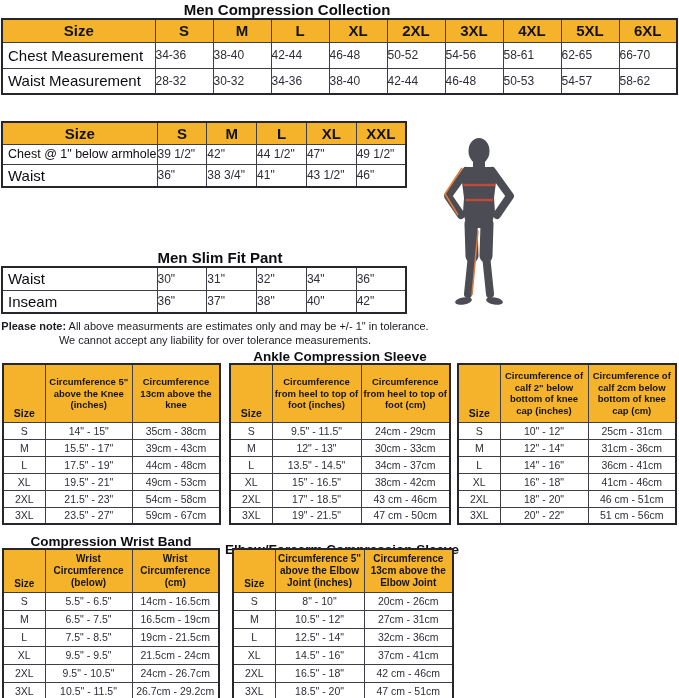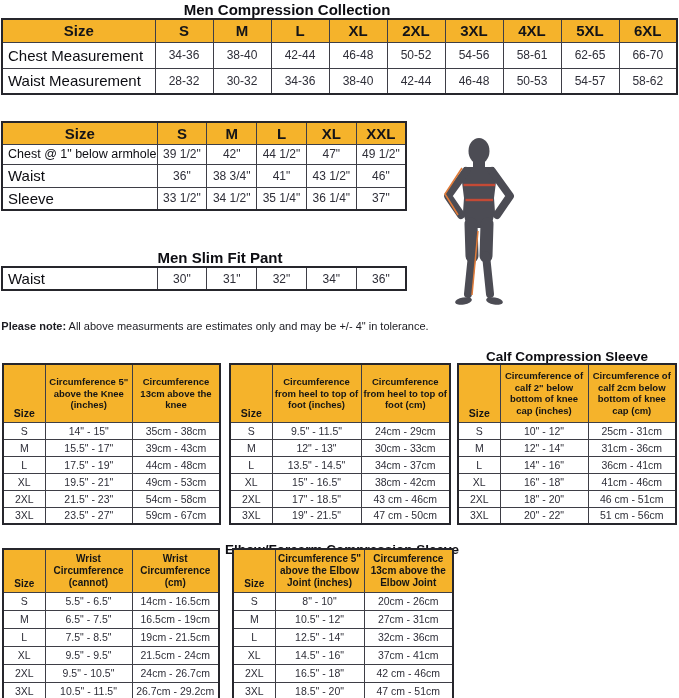--- a/index.html
+++ b/index.html
@@ -9,21 +9,21 @@
     font-family:"Liberation Sans", sans-serif; color:#111; overflow:hidden;
   }
   .title { position:absolute; text-align:center; font-weight:bold; color:#0d0d12; }
   .t-lg { font-size:15px; }
   .t-md { font-size:13.5px; white-space:nowrap; }
 
   table { border-collapse:collapse; table-layout:fixed; background:#fff; }
   th, td { border:1px solid #3E3E46; overflow:hidden; }
   .tbl { position:absolute; border:2px solid #26262C; }
   .tbl th { background:#F5B32B; font-weight:bold; color:#141418; text-align:center; }
-  .tbl td { text-align:center; font-size:12px; color:#2E2E38; }
+  .tbl td { text-align:left; font-size:12px; color:#2E2E38; }
   .tbl td.lbl { text-align:left; padding-left:5px; font-size:15px; color:#0d0d12; }
 
   #t1 { left:1px; top:18px; width:677px; }
   #t1 th { height:23px; font-size:15px; }
   #t1 td { height:26px; }
 
   #t2 { left:1px; top:121px; width:406px; }
   #t2 th { height:22px; font-size:15px; }
   #t2 tr.r-sm td { height:20px; }
   #t2 tr.r-sm td.lbl { font-size:12.5px; }
@@ -136,28 +136,20 @@
       <td>49 1/2"</td>
     </tr>
     <tr class="r-lg">
       <td class="lbl">Waist</td>
       <td>36"</td>
       <td>38 3/4"</td>
       <td>41"</td>
       <td>43 1/2"</td>
       <td>46"</td>
     </tr>
-    <tr class="r-lg">
-      <td class="lbl">Sleeve</td>
-      <td>33 1/2"</td>
-      <td>34 1/2"</td>
-      <td>35 1/4"</td>
-      <td>36 1/4"</td>
-      <td>37"</td>
-    </tr>
   </tbody>
     </table>
 
   <div class="title t-lg" style="left:16px;width:408px;top:249px">Men Slim Fit  Pant</div>
   <table class="tbl" id="t3">
     <colgroup>
         <col style="width:155px">
         <col>
         <col>
         <col>
@@ -166,24 +158,32 @@
       </colgroup>
     <tbody>
         <tr>
       <td class="lbl">Waist</td>
       <td>30"</td>
       <td>31"</td>
       <td>32"</td>
       <td>34"</td>
       <td>36"</td>
     </tr>
+    <tr>
+      <td class="lbl">Inseam</td>
+      <td>36"</td>
+      <td>37"</td>
+      <td>38"</td>
+      <td>40"</td>
+      <td>42"</td>
+    </tr>
   </tbody>
     </table>
 
-  <div class="note"><span class="nb">Please note:</span><span> All above measurments are estimates only and may be +/- 4" in tolerance.</span><br></div>
+  <div class="note"><span class="nb">Please note:</span><span> All above measurments are estimates only and may be +/- 1" in tolerance.</span><br><span>We cannot accept any liability for over tolerance measurements.</span></div>
 
   <div class="figure">
     <svg viewBox="0 0 82 176" width="82" height="176">
       <g fill="#4C4C54" stroke="none">
         <ellipse cx="41" cy="15" rx="10.5" ry="13"></ellipse>
         <rect x="35" y="24" width="12" height="9"></rect>
         <path d="M26,31 L56,31 L58,46 L56,62 L57,76 L54,87 L45,92 L37,92 L28,87 L25,76 L26,62 L24,46 Z"></path>
       </g>
       <g stroke="#4C4C54" fill="none" stroke-linecap="round" stroke-linejoin="round">
         <path d="M28,35 L10,60 L23,79" stroke-width="8"></path>
@@ -199,21 +199,22 @@
       </g>
       <g fill="none">
         <path d="M25.5,49 L57,49" stroke="#C34A36" stroke-width="2.4"></path>
         <path d="M27.5,64 L55,64" stroke="#C34A36" stroke-width="2.4"></path>
         <path d="M24,32 L7,58 L20,79" stroke="#E07B39" stroke-width="1.6"></path>
         <path d="M40,95 L34,159" stroke="#E07B39" stroke-width="1.5"></path>
       </g>
     </svg>
   </div>
 
-  <div class="title t-md" style="left:457px;width:220px;top:349px">Calf Compression Sleeve</div>
+  <div class="title t-md" style="left:229px;width:222px;top:349px">Ankle Compression Sleeve</div>
+  <div class="title t-md" style="left:2px;width:218px;top:534px">Compression Wrist Band</div>
   <div class="title t-md" style="left:225px;width:232px;top:542px">Elbow/Forearm Compression Sleeve</div>
 
   <div class="sleeve mid" style="left:2px;top:363px;width:219px">
       <table class="stbl">
         <colgroup>
           <col class="c-size">
           <col>
           <col>
         </colgroup>
         <tbody>
@@ -350,21 +351,21 @@
   <div class="sleeve bot" style="left:2px;top:548px;width:218px">
       <table class="stbl">
         <colgroup>
           <col class="c-size">
           <col>
           <col>
         </colgroup>
         <tbody>
           <tr>
             <th class="ssize">Size</th>
-            <th>Wrist Circumference (cannot)</th>
+            <th>Wrist Circumference (below)</th>
             <th>Wrist Circumference (cm)</th>
           </tr>
           <tr>
             <td>S</td>
             <td>5.5" - 6.5"</td>
             <td>14cm - 16.5cm</td>
           </tr>
           <tr>
             <td>M</td>
             <td>6.5" - 7.5"</td>

